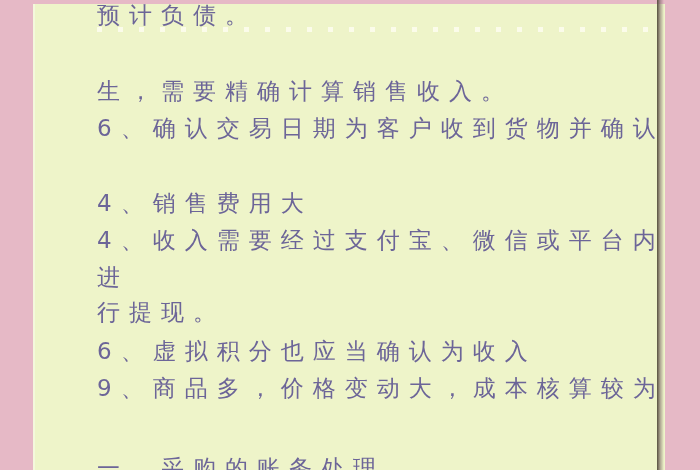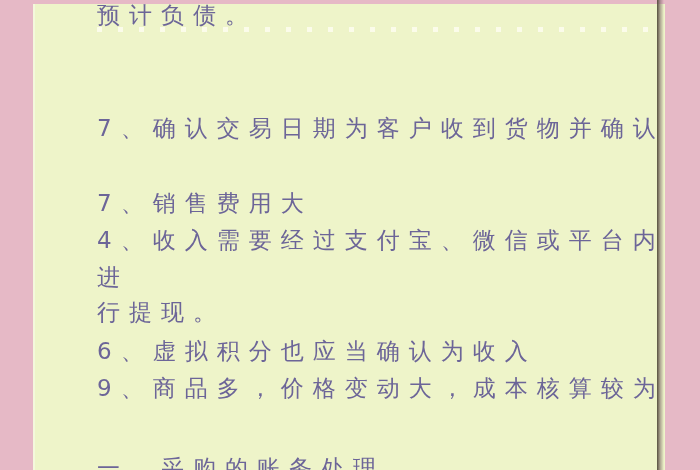--- a/index.html
+++ b/index.html
@@ -49,22 +49,23 @@
     font-weight: 400;
   }
 </style>
 </head>
 <body>
 
 <div class="stage">
   <div class="note-card">
     <div class="dots-row"></div>
     <div class="line" style="top:-3px">预计负债。</div>
-    <div class="line" style="top:110px">7、确认交易日期为客户收到货物并确认</div>
-    <div class="line" style="top:185px">7、销售费用大</div>
+    <div class="line" style="top:73px">生，需要精确计算销售收入。</div>
+    <div class="line" style="top:110px">6、确认交易日期为客户收到货物并确认</div>
+    <div class="line" style="top:185px">4、销售费用大</div>
     <div class="line" style="top:222px">4、收入需要经过支付宝、微信或平台内</div>
     <div class="line" style="top:259px">进</div>
     <div class="line" style="top:294px">行提现。</div>
     <div class="line" style="top:333px">6、虚拟积分也应当确认为收入</div>
     <div class="line" style="top:370px">9、商品多，价格变动大，成本核算较为</div>
     <div class="line" style="top:450px">一、采购的账务处理</div>
   </div>
   <div class="edge-shadow"></div>
 </div>
 

